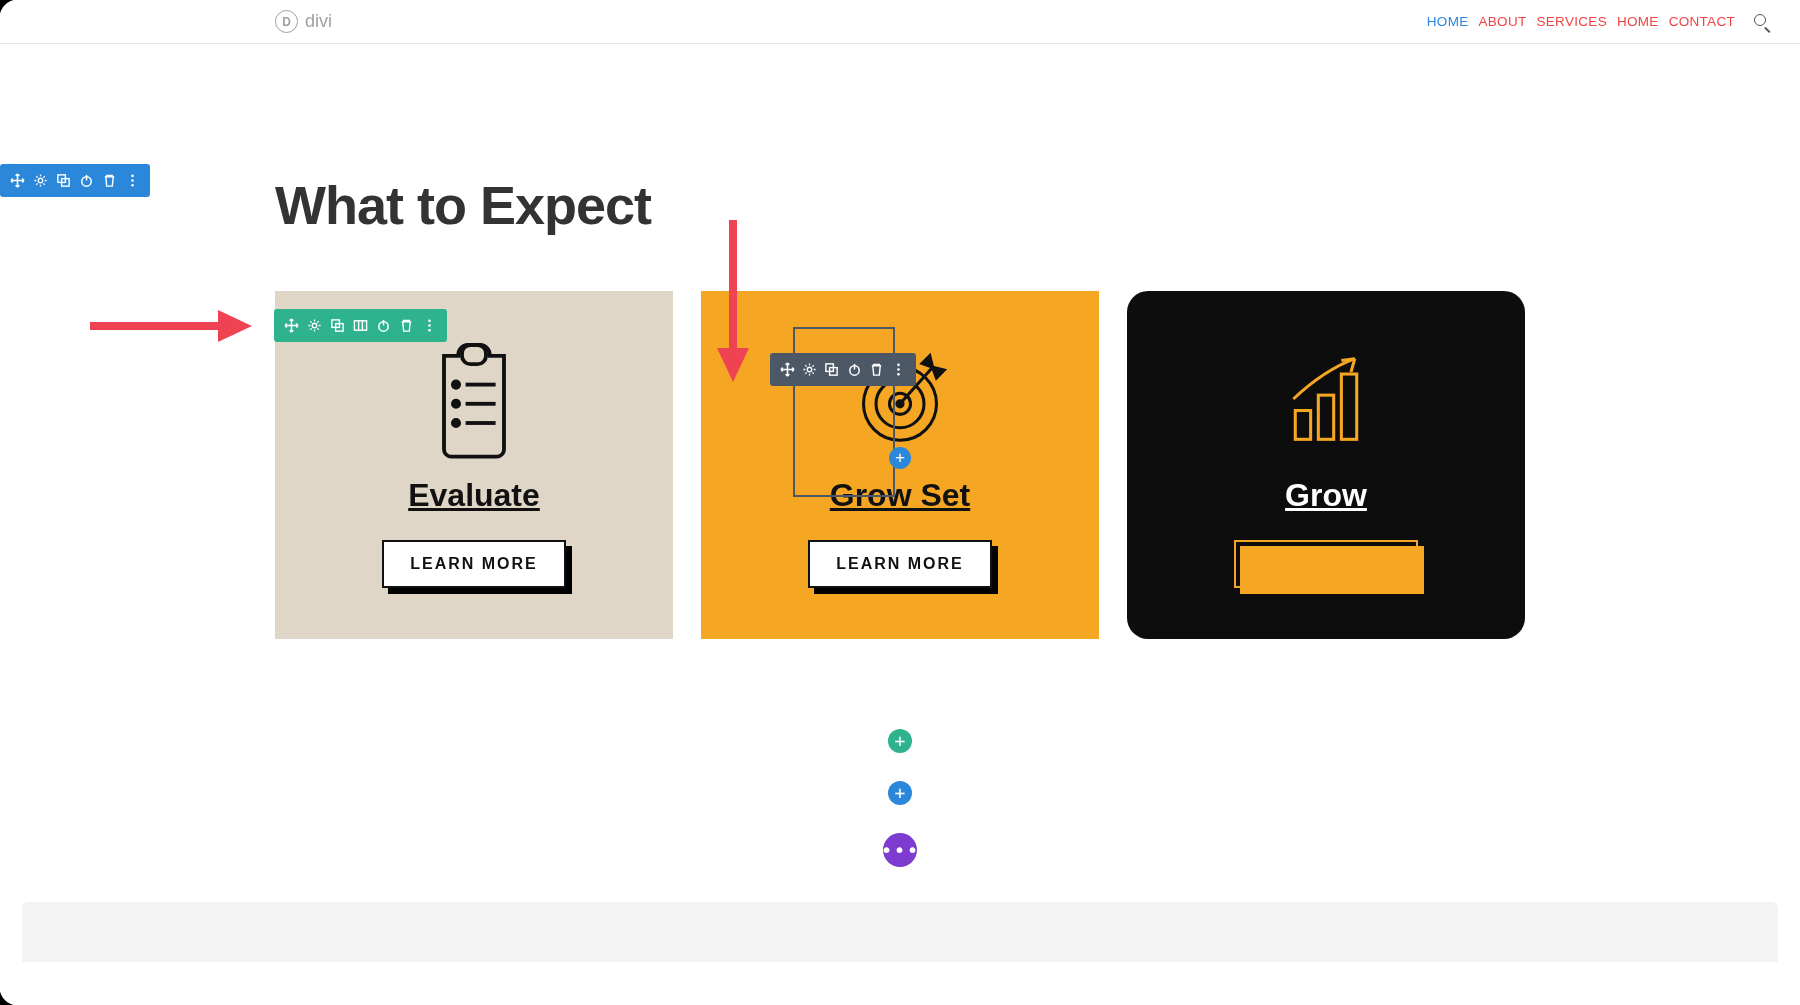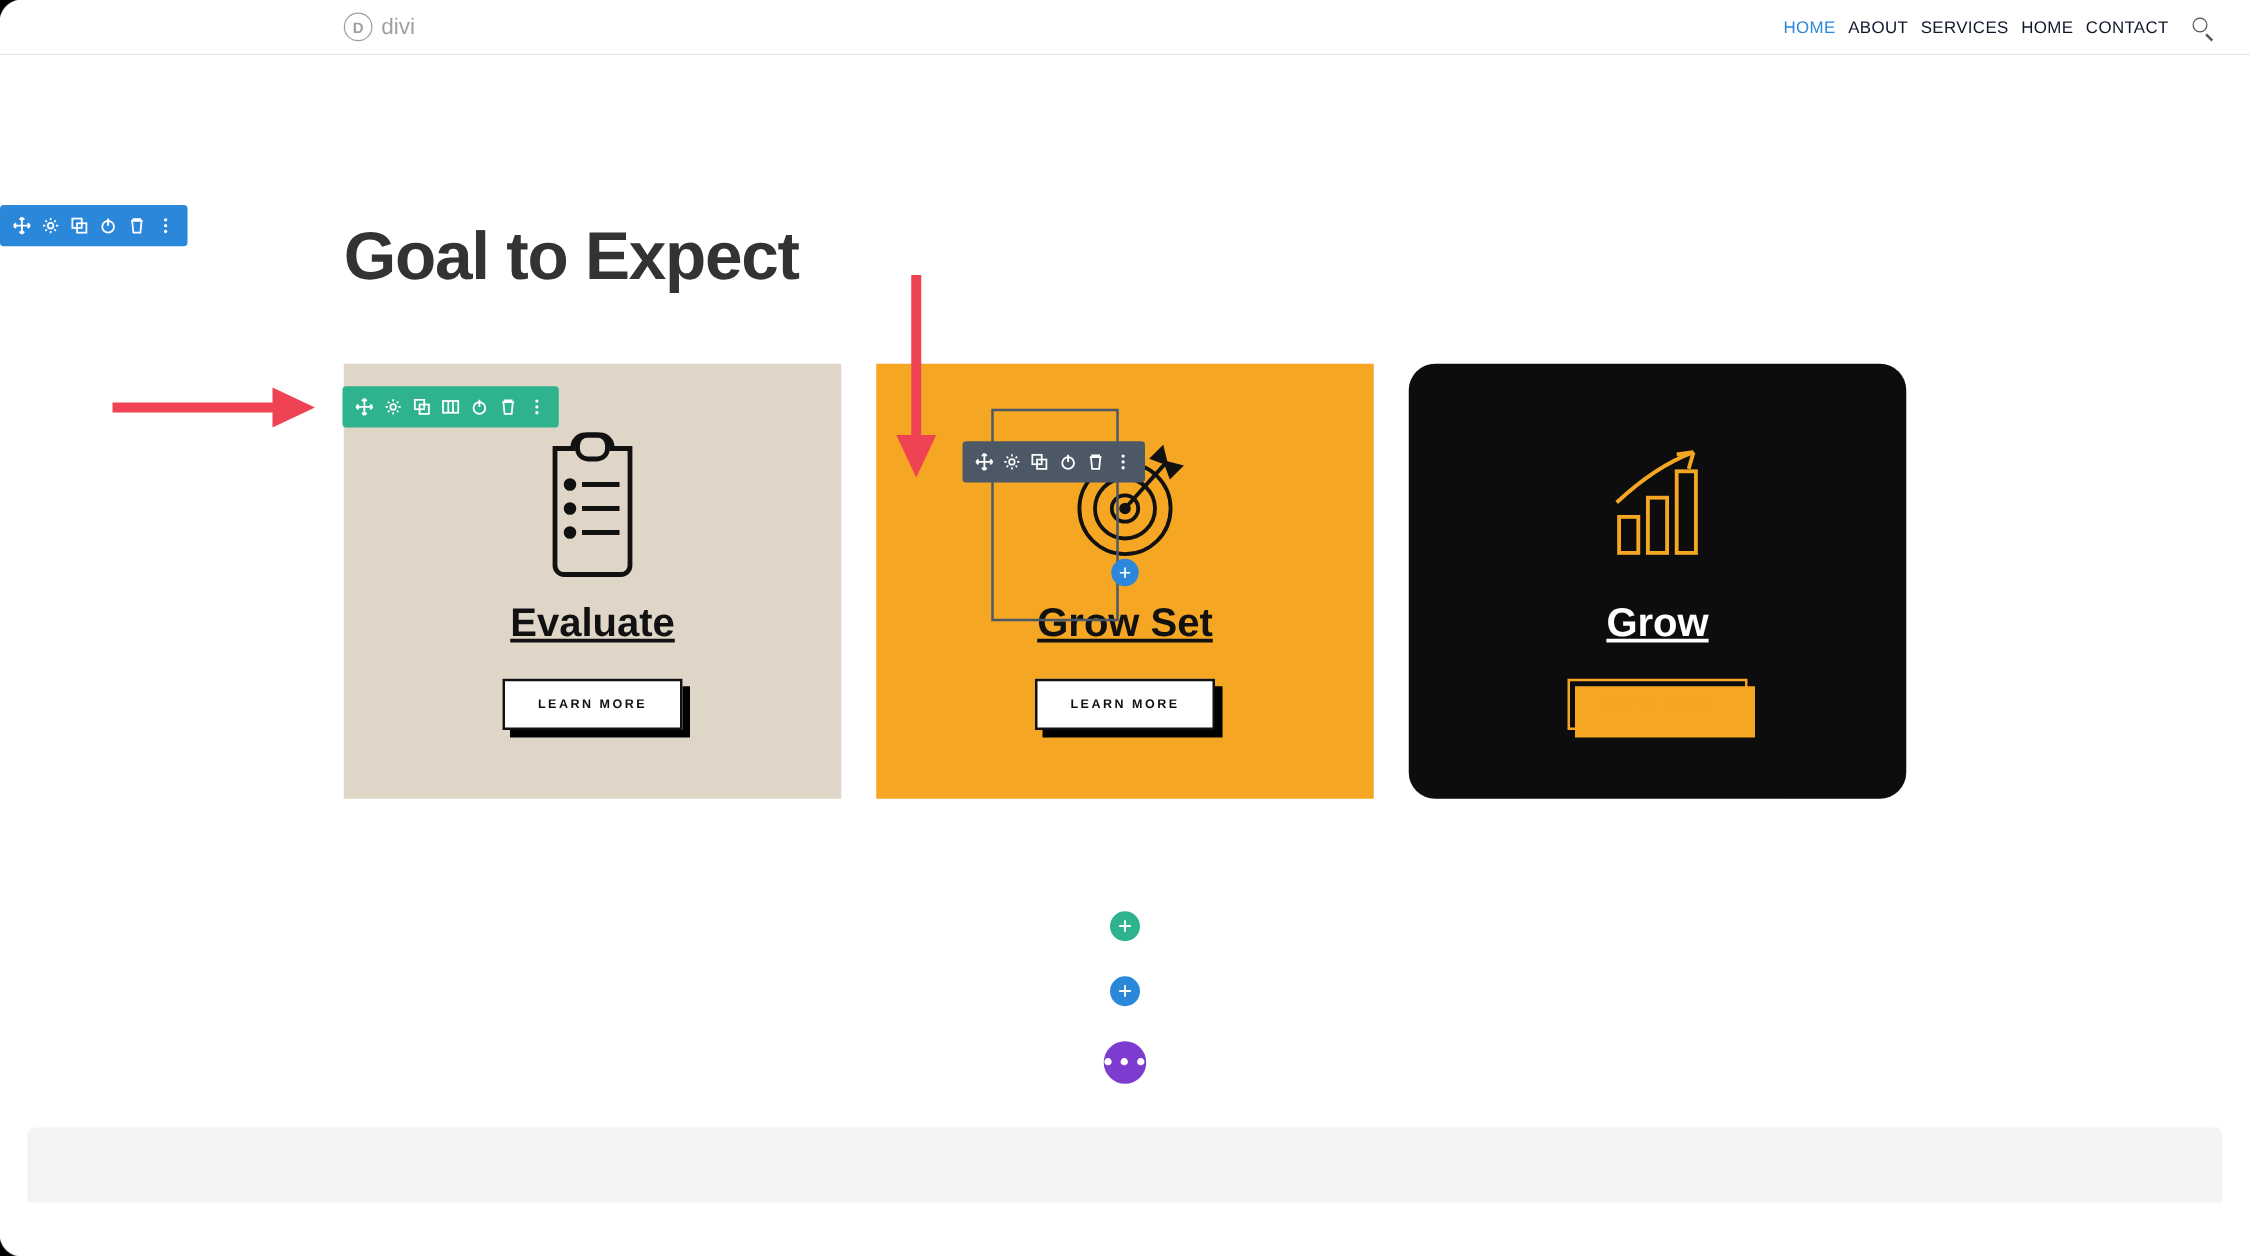--- a/index.html
+++ b/index.html
@@ -44,21 +44,21 @@
     display:flex;align-items:center;justify-content:center;
     font-size:12px;font-weight:600;
   }
   .nav{
     margin-left:auto;
     display:flex;
     gap:10px;
   }
   .nav a{
     text-decoration:none;
-    color:#0f172a;
+    color:#ef4444;
     font-size:13.5px;
     letter-spacing:.3px;
   }
   .nav a.active{color:var(--blue);}
   .search-icon{
     width:17px;height:17px;
     margin-left:18px;
     position:relative;
     cursor:pointer;
   }
@@ -116,21 +116,21 @@
     position:absolute;left:6px;top:6px;right:-6px;bottom:-6px;
     background:#000;
   }
   .card-grow .learn-shadow{background:var(--orange);}
   .learn-btn{
     position:relative;
     background:#fff;
     color:#111;
     border:2.3px solid #111;
     padding:13px 26px;
-    font-size:10px;
+    font-size:16px;
     font-weight:700;
     letter-spacing:2px;
     cursor:pointer;
   }
   .card-grow .learn-btn{
     background:transparent;
     color:var(--orange);
     border-color:var(--orange);
   }
 
@@ -327,21 +327,21 @@
     </span>
     <span class="tbtn">
       <svg viewBox="0 0 16 16" fill="#fff">
           <circle cx="8" cy="3" r="1.4"></circle>
           <circle cx="8" cy="8" r="1.4"></circle>
           <circle cx="8" cy="13" r="1.4"></circle>
         </svg>
     </span>
   </div>
 
-  <h1 class="expect">Goal to Expect</h1>
+  <h1 class="expect">What to Expect</h1>
 
   <div class="cards">
 
     <div class="card card-evaluate">
       <div class="card-icon">
         <svg viewBox="0 0 80 100" stroke="#111" stroke-width="3.2" fill="none">
           <path d="M15 14 h12 a8 8 0 0 1 8 -9 h10 a8 8 0 0 1 8 9 h12 v78 a6 6 0 0 1 -6 6 h-38 a6 6 0 0 1 -6 -6 z"></path>
           <rect x="30" y="5" width="20" height="16" rx="7"></rect>
           <circle cx="25" cy="38" r="2.6" fill="#111"></circle>
           <circle cx="25" cy="54" r="2.6" fill="#111"></circle>

